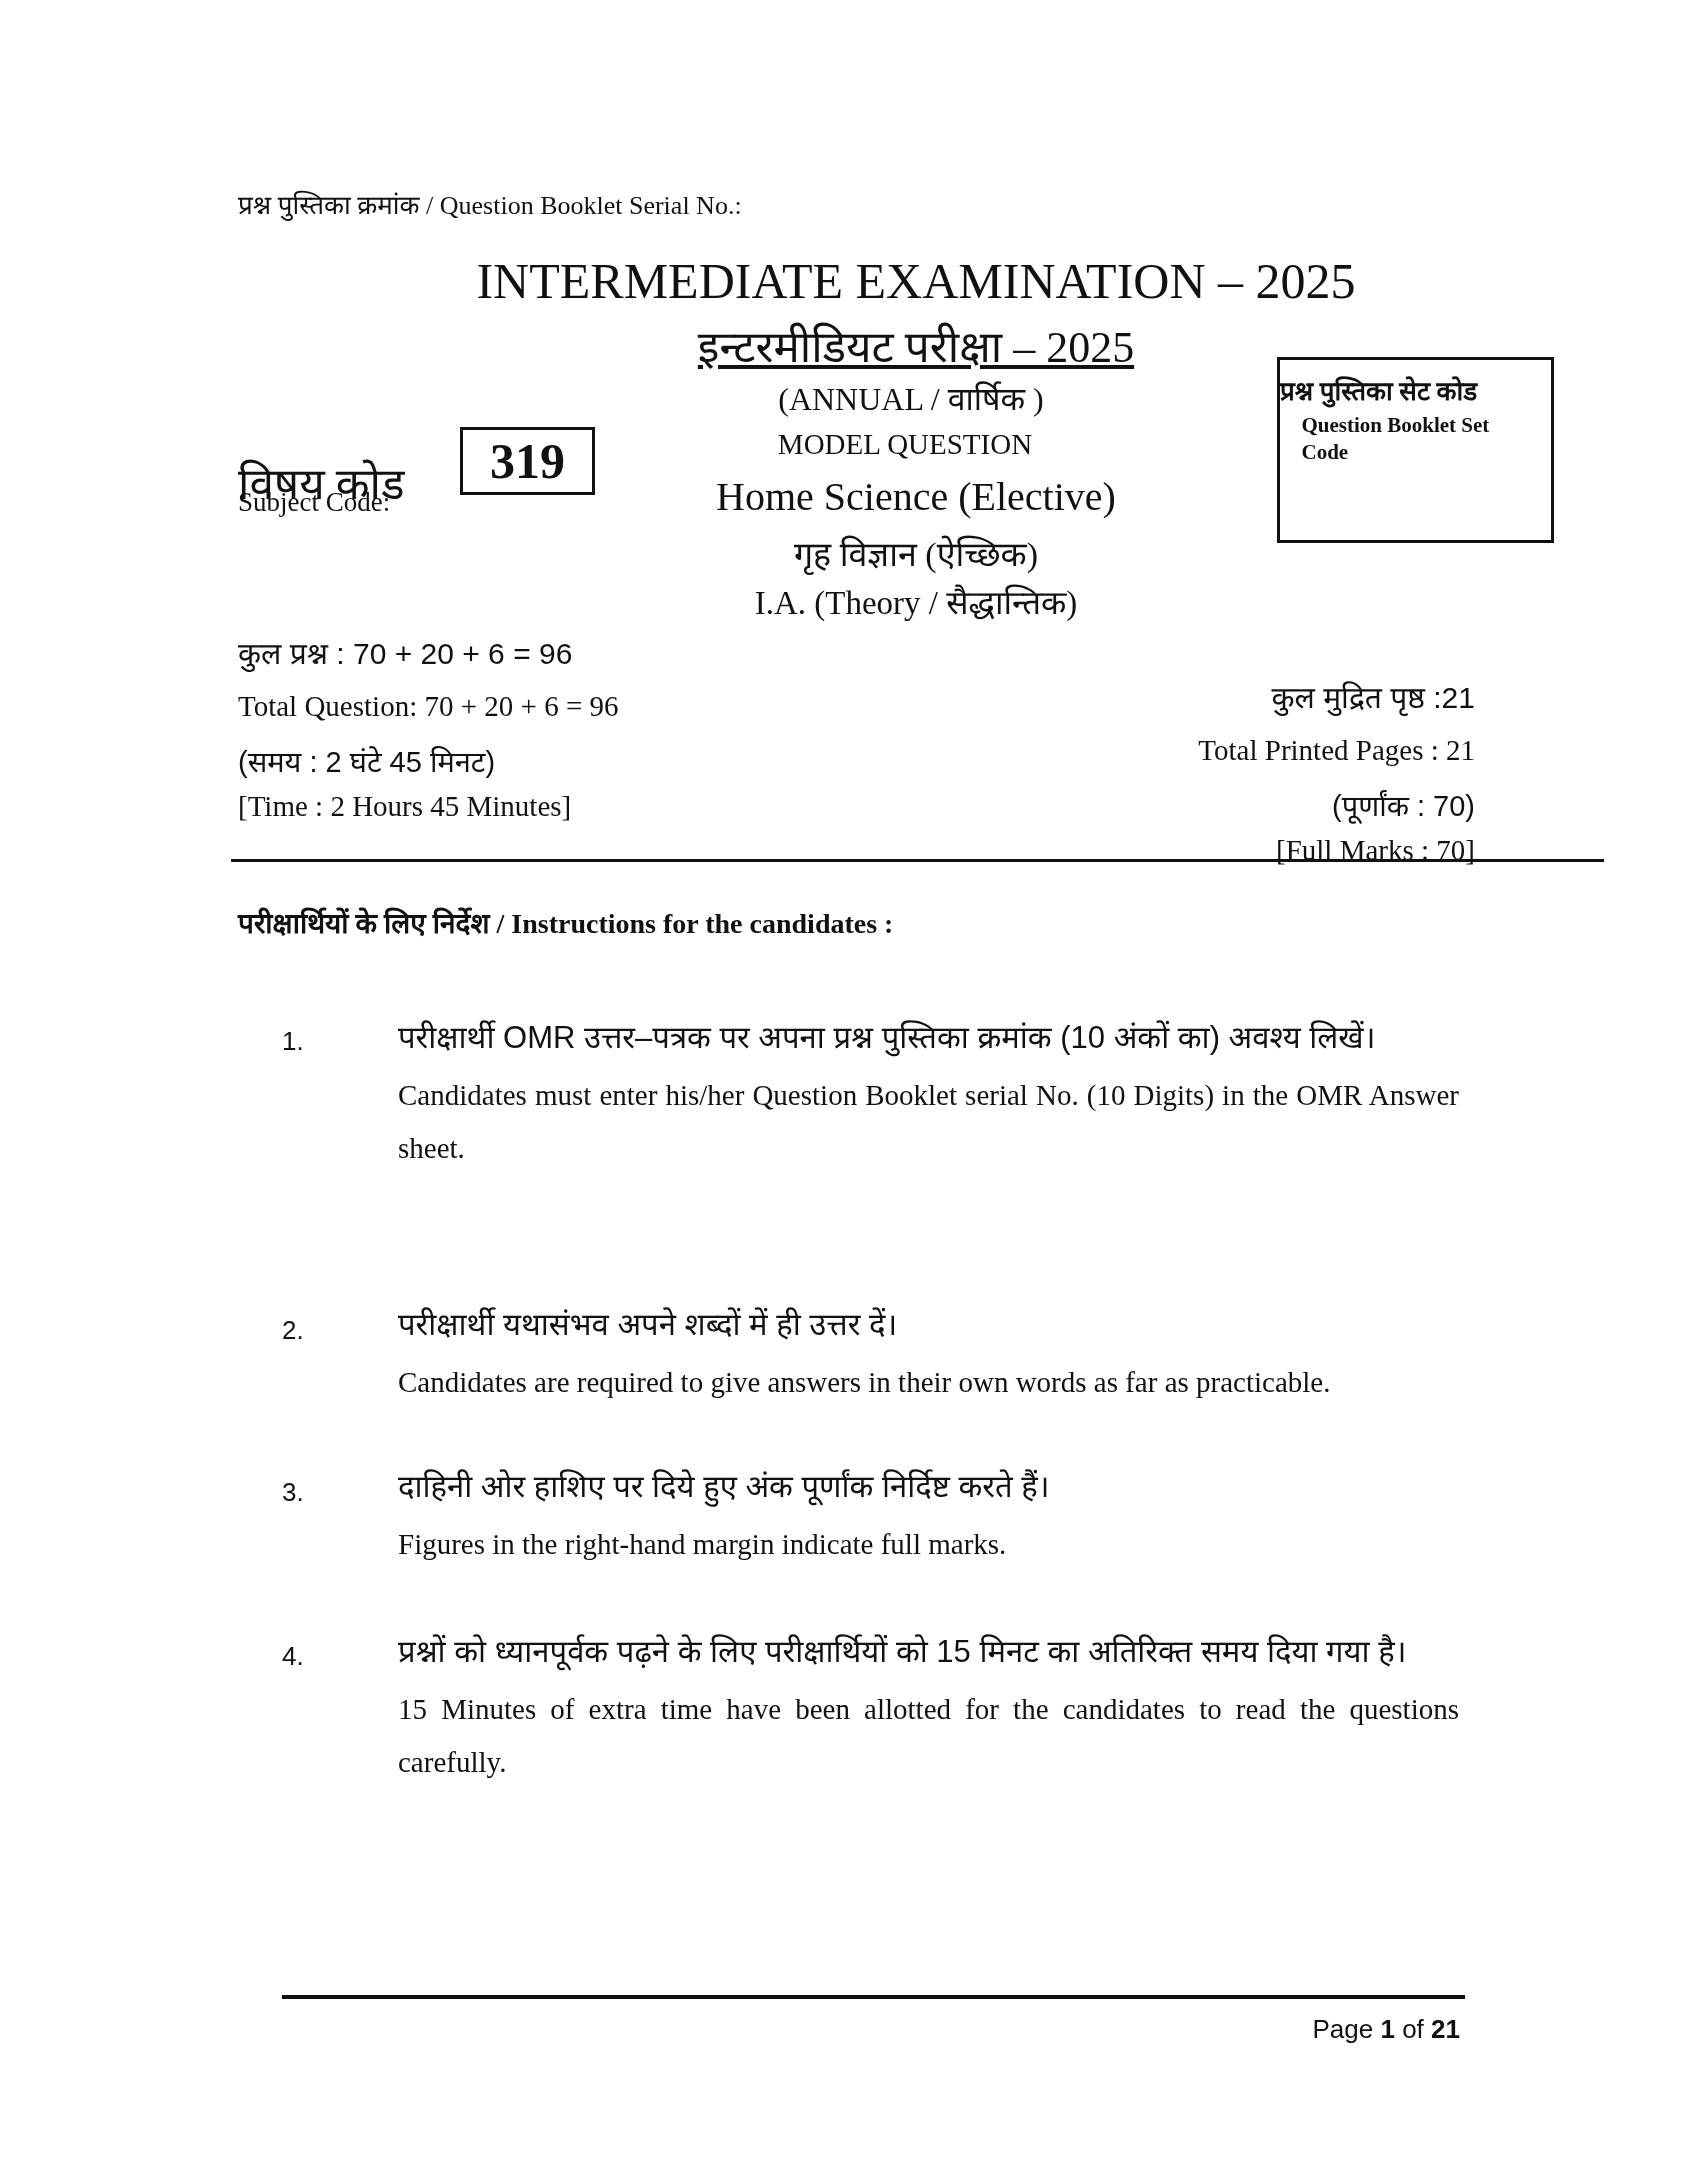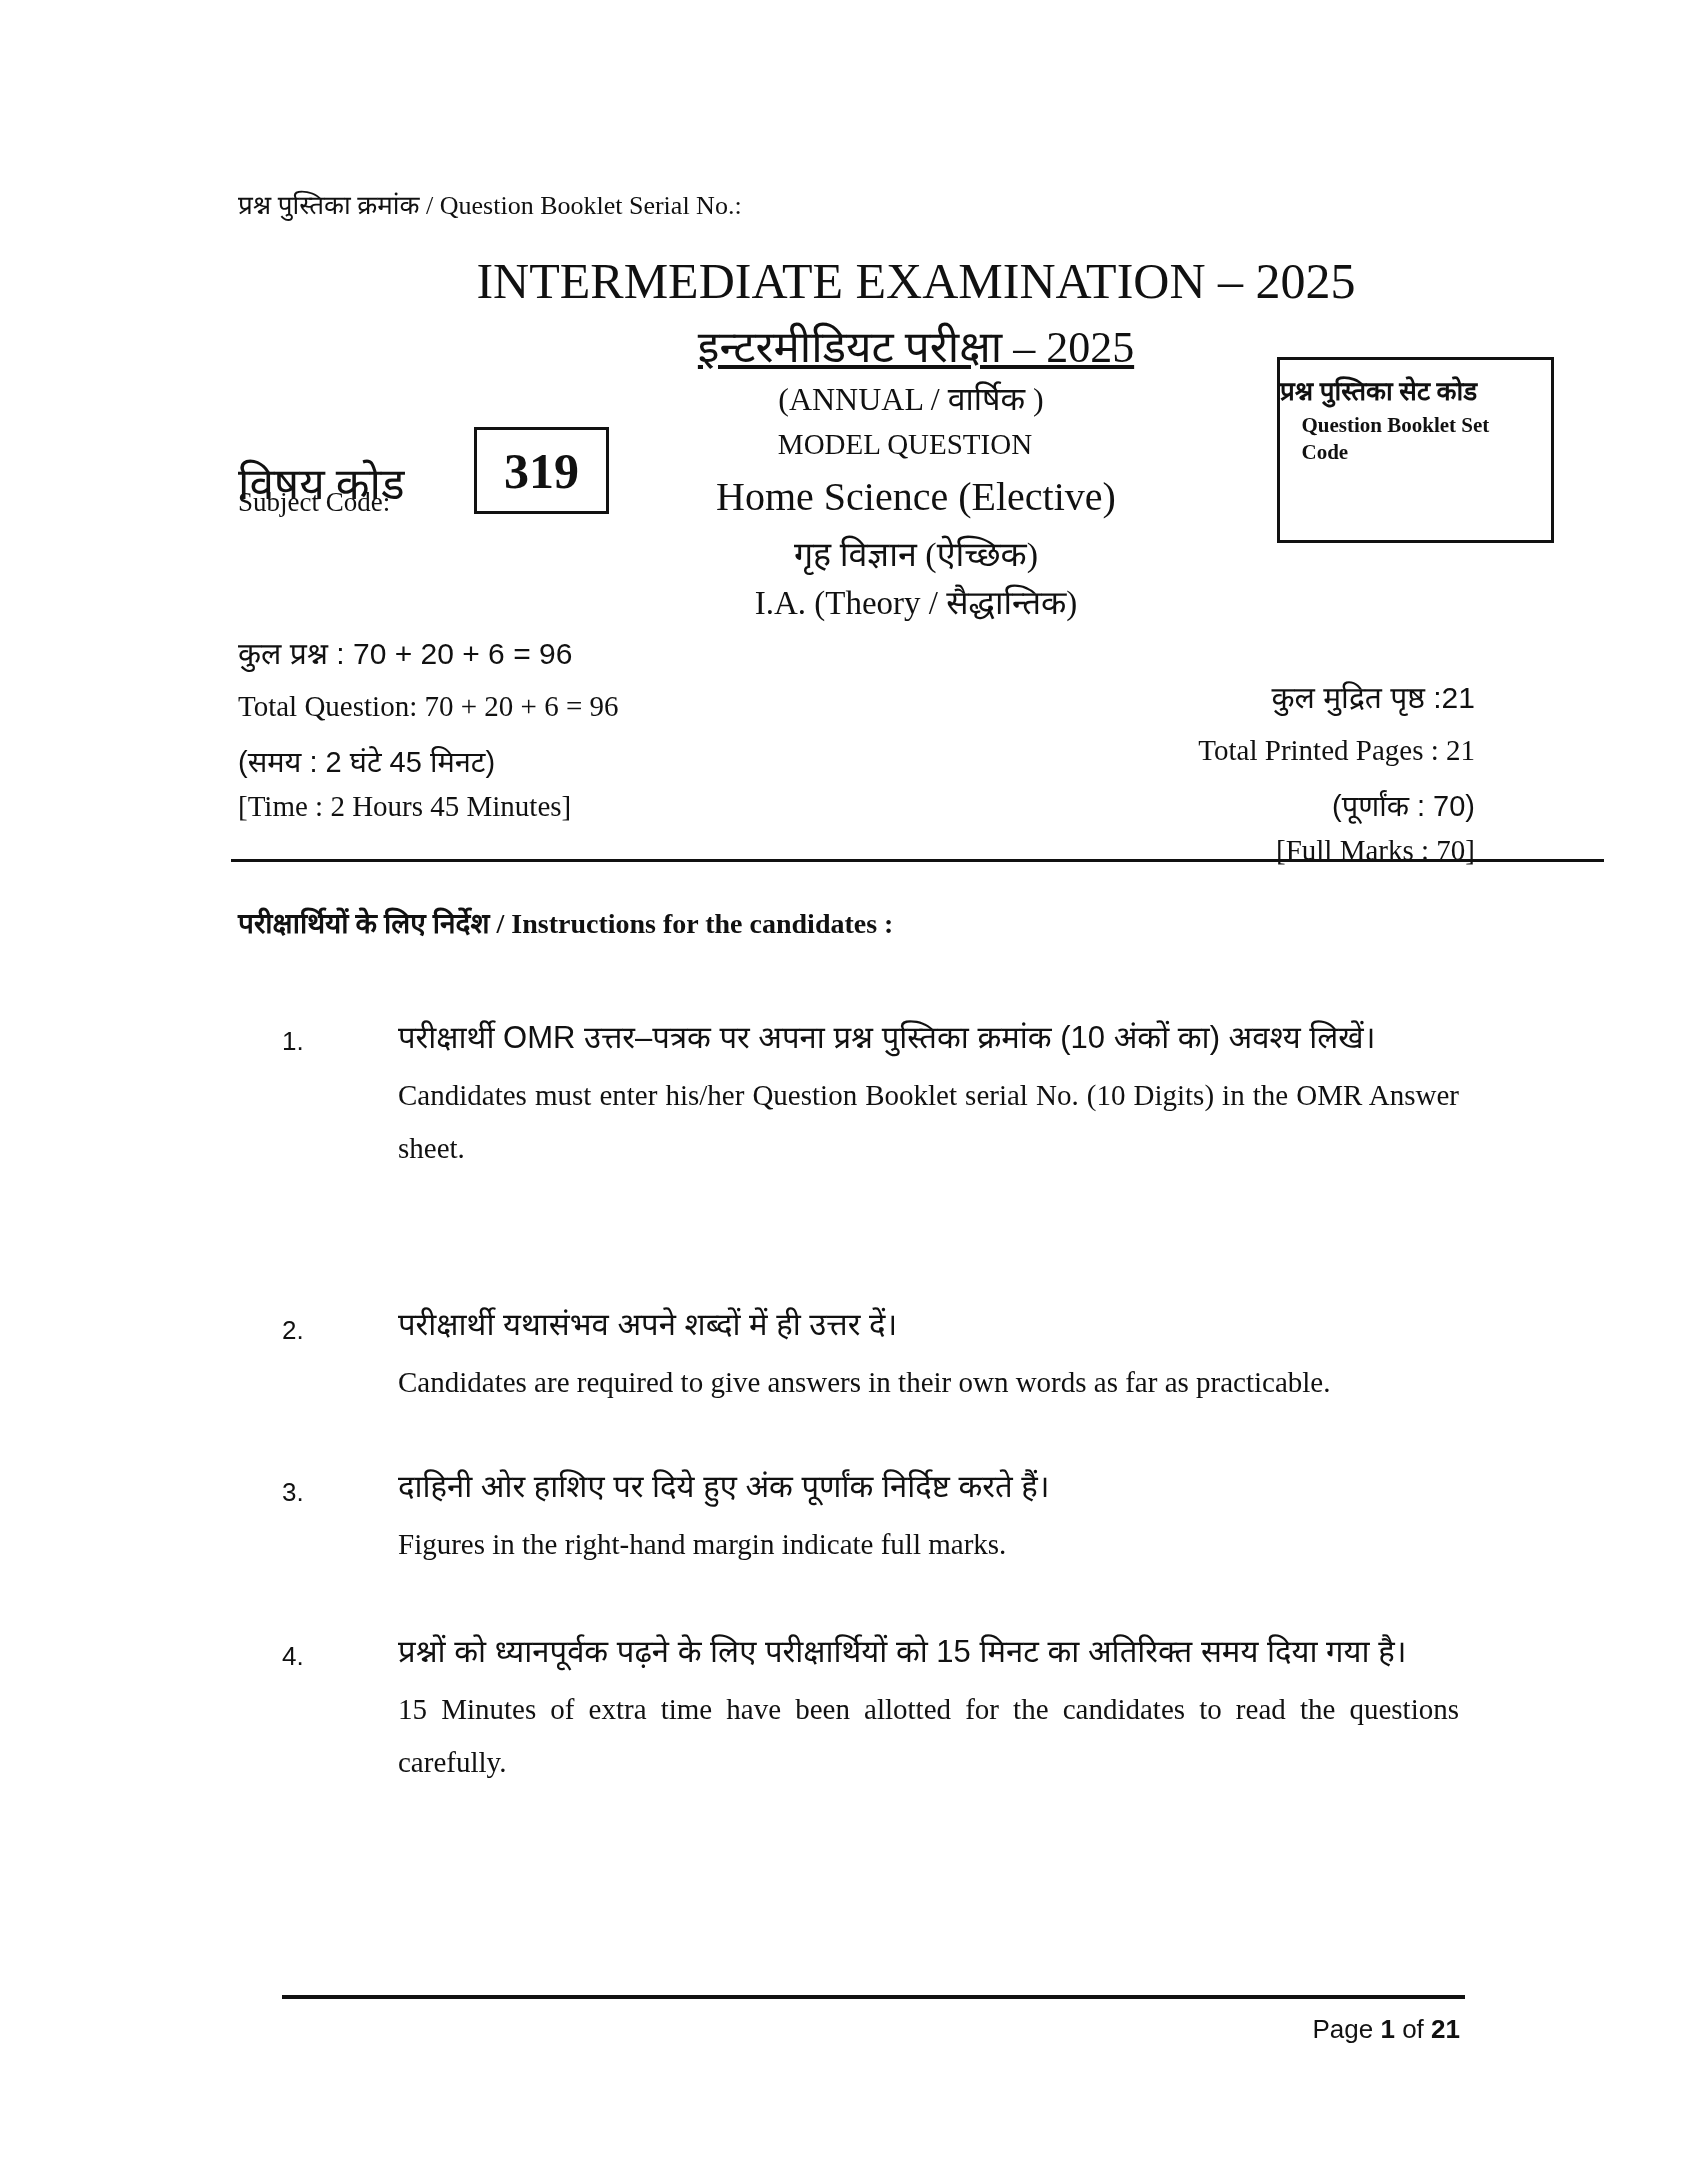--- a/index.html
+++ b/index.html
@@ -14,21 +14,21 @@
   .title-en { left: 916px; top: 252px; font-size: 50px; }
   .title-hi { left: 916px; top: 315px; font-size: 44px; text-decoration: underline; }
   .annual { left: 911px; top: 376px; font-size: 32px; }
   .model { left: 905px; top: 428px; font-size: 29px; }
   .subject-en { left: 916px; top: 473px; font-size: 40px; }
   .subject-hi { left: 916px; top: 530px; font-size: 34px; }
   .ia { left: 916px; top: 579px; font-size: 33px; }
 
   .subj-code-hi { left: 238px; top: 452px; font-size: 44px; }
   .subj-code-en { left: 238px; top: 487px; font-size: 27px; }
-  .code-box { position: absolute; left: 474px; top: 427px; width: 135px; height: 87px; border: 3px solid #111; box-sizing: border-box; display: flex; align-items: center; justify-content: center; font-size: 50px; font-weight: bold; }
+  .code-box { position: absolute; left: 460px; top: 427px; width: 135px; height: 68px; border: 3px solid #111; box-sizing: border-box; display: flex; align-items: center; justify-content: center; font-size: 50px; font-weight: bold; }
 
   .set-box { position: absolute; left: 1277px; top: 357px; width: 277px; height: 186px; border: 3px solid #111; box-sizing: border-box; text-align: left; }
   .set-box .hi { margin-top: 12px; font-size: 26px; font-weight: bold; }
   .set-box .en { font-size: 21px; font-weight: bold; line-height: 27px; margin: 4px auto 16px; width: 228px; white-space: normal; }
 
   .row-l { left: 238px; }
   .row-r { right: 208px; margin-top: 44px; }
   .r1 { top: 632px; font-size: 30px; }
   .r2 { top: 690px; font-size: 29px; }
   .r3 { top: 741px; font-size: 29px; }

